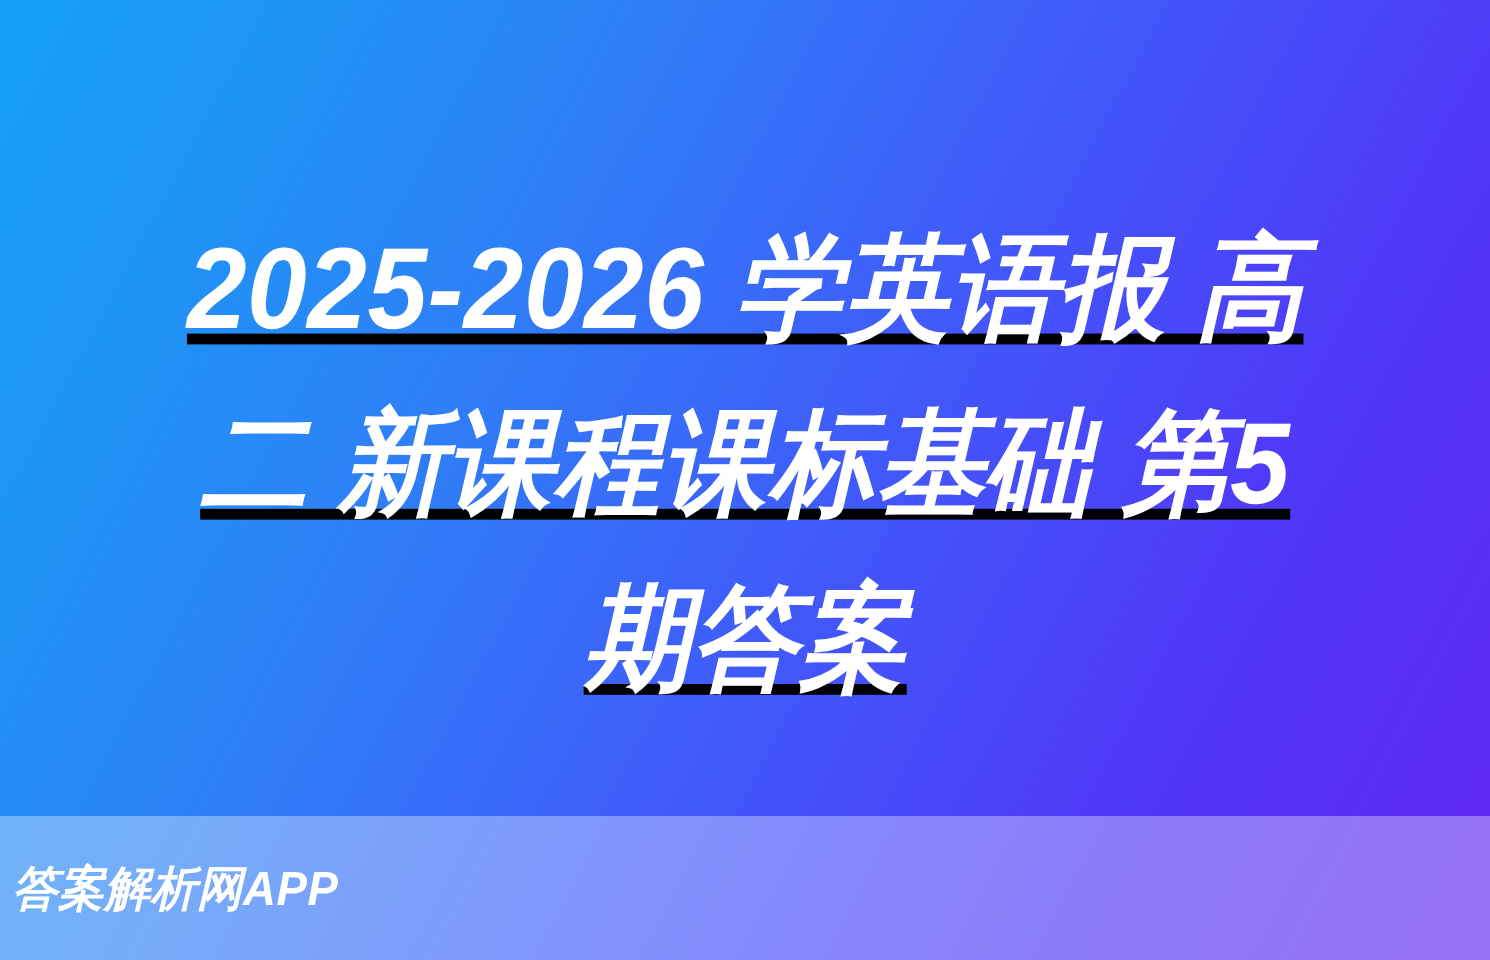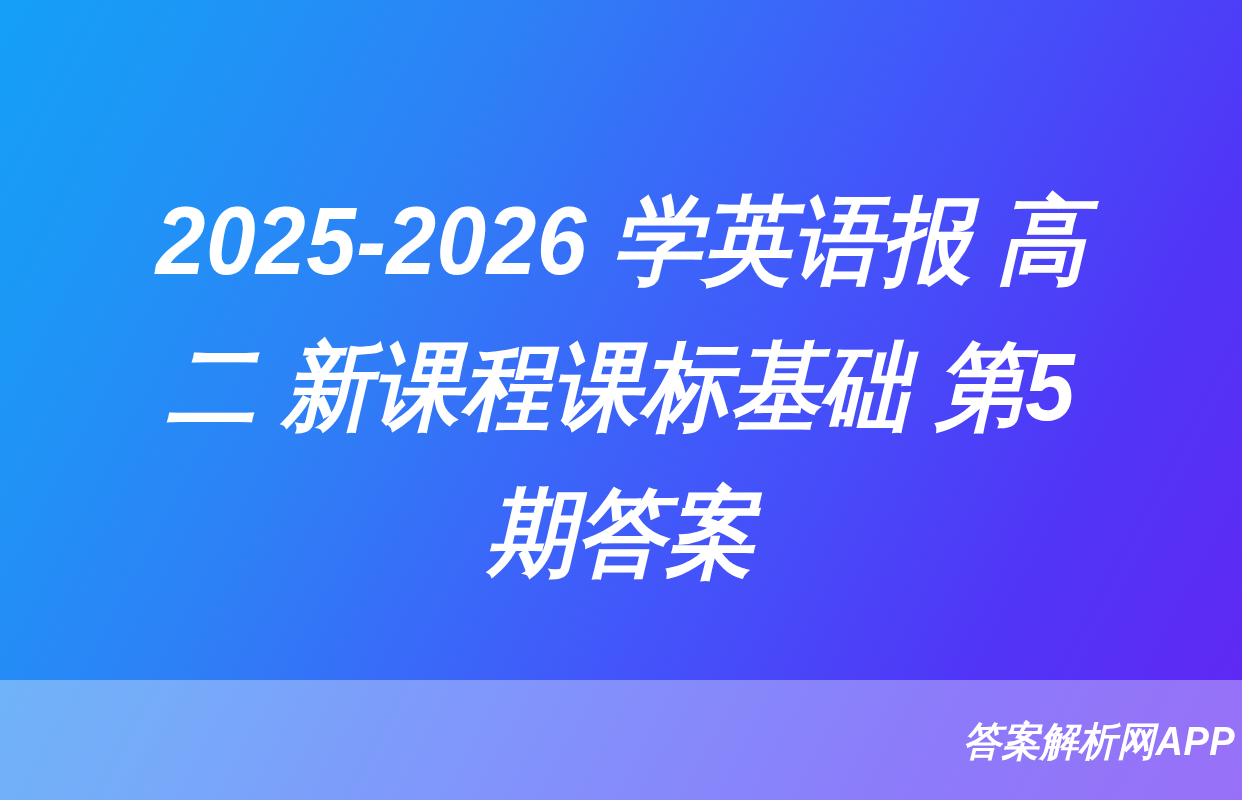--- a/index.html
+++ b/index.html
@@ -37,20 +37,21 @@
     left: 0;
     right: 0;
     top: 168px;
     height: 470px;
     display: flex;
     flex-direction: column;
     align-items: center;
     justify-content: flex-start;
     padding: 0 30px;
     box-sizing: border-box;
+    text-decoration: underline;
   }
 
   .title-line {
     display: block;
     width: 100%;
     text-align: center;
     color: #ffffff;
     font-size: 96px;
     line-height: 146px;
     font-weight: 700;
@@ -77,21 +78,21 @@
   }
 
   #footer-band-inner {
     position: absolute;
     left: 3px;
     right: 0;
     top: 2px;
     bottom: 0;
     display: flex;
     align-items: center;
-    justify-content: flex-end;
+    justify-content: flex-start;
   }
 
   #watermark {
     color: #ffffff;
     font-size: 40px;
     font-weight: 700;
     font-style: italic;
     letter-spacing: 0.5px;
     line-height: 1;
     white-space: nowrap;

